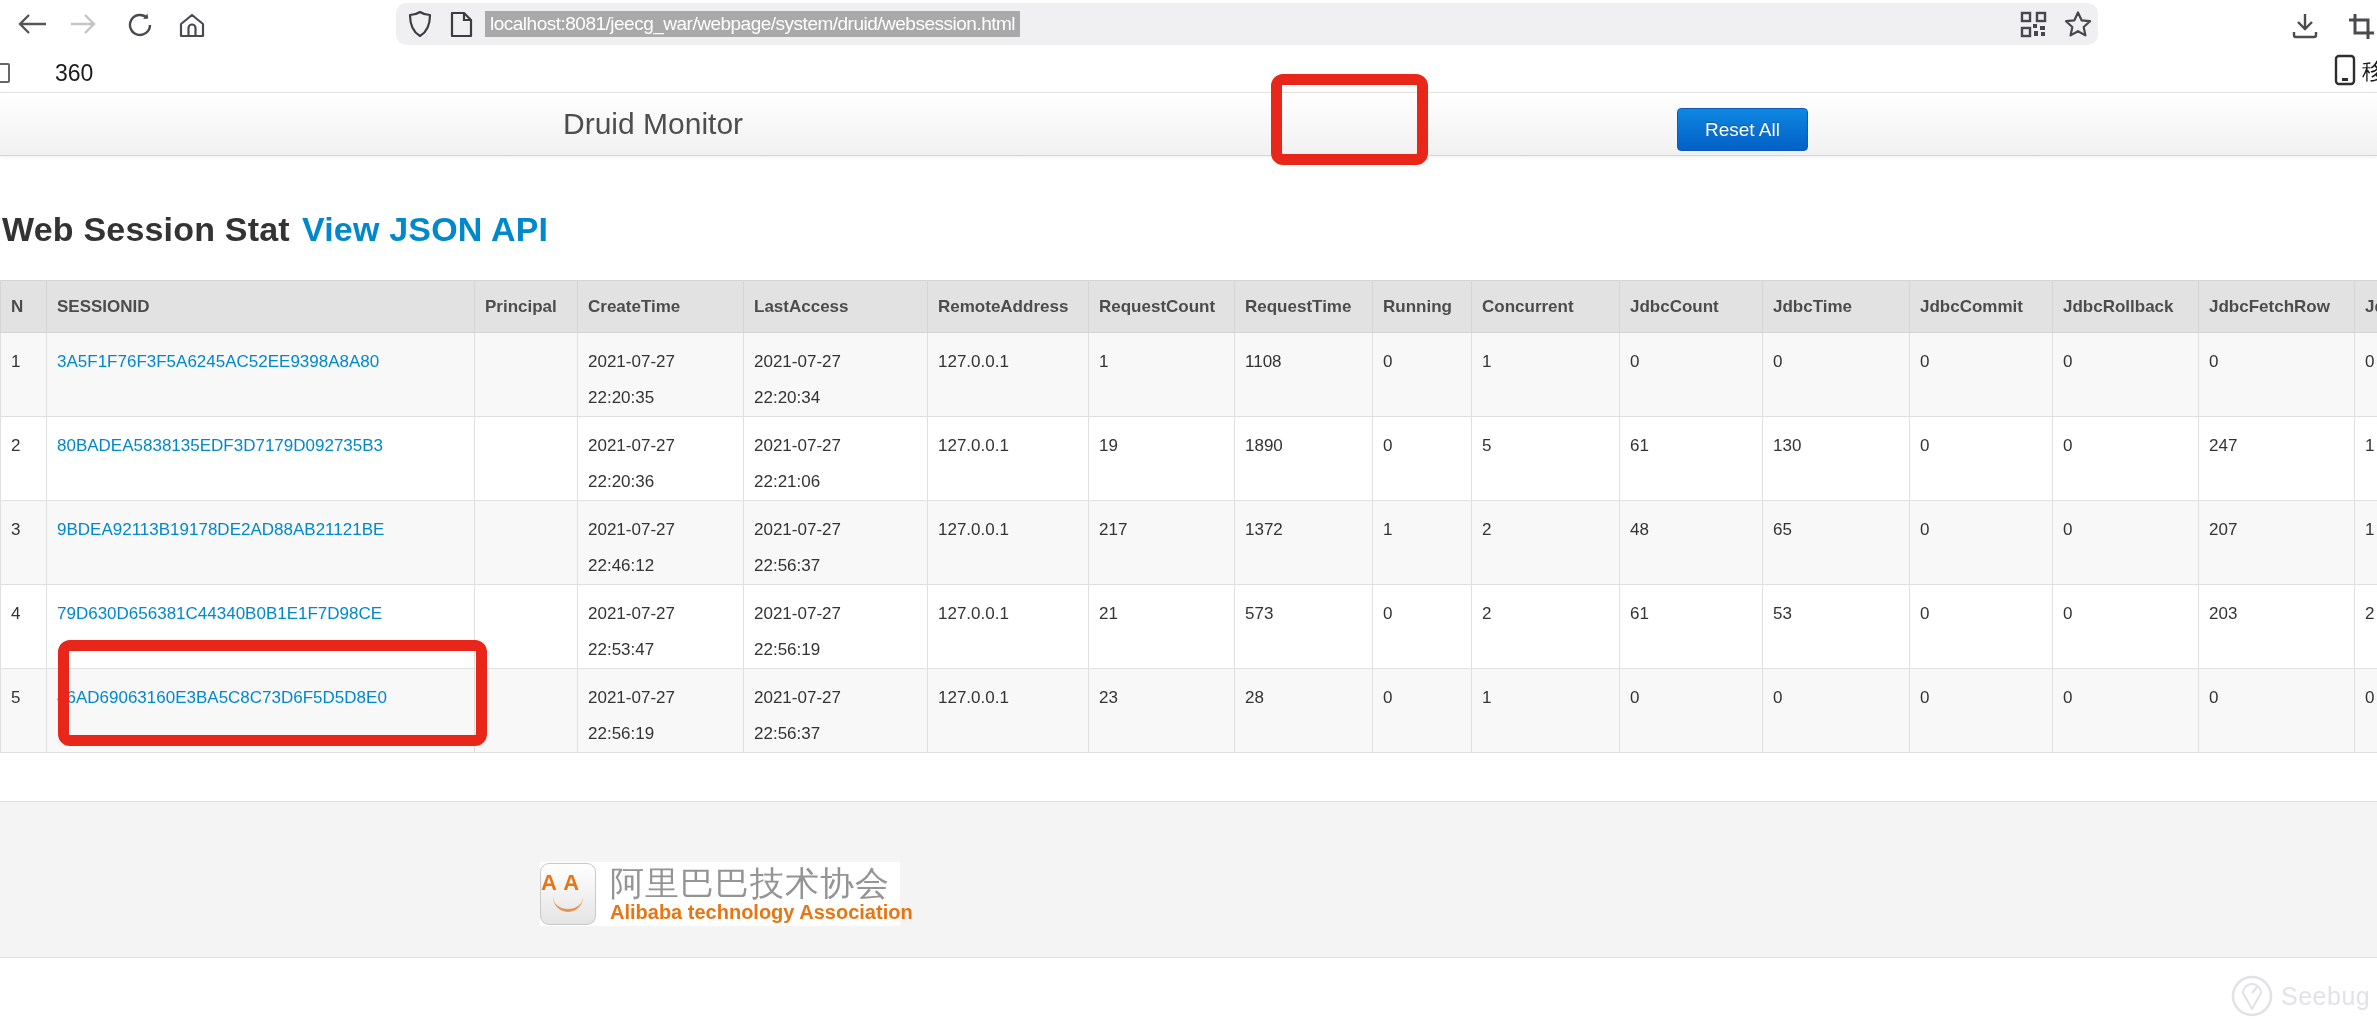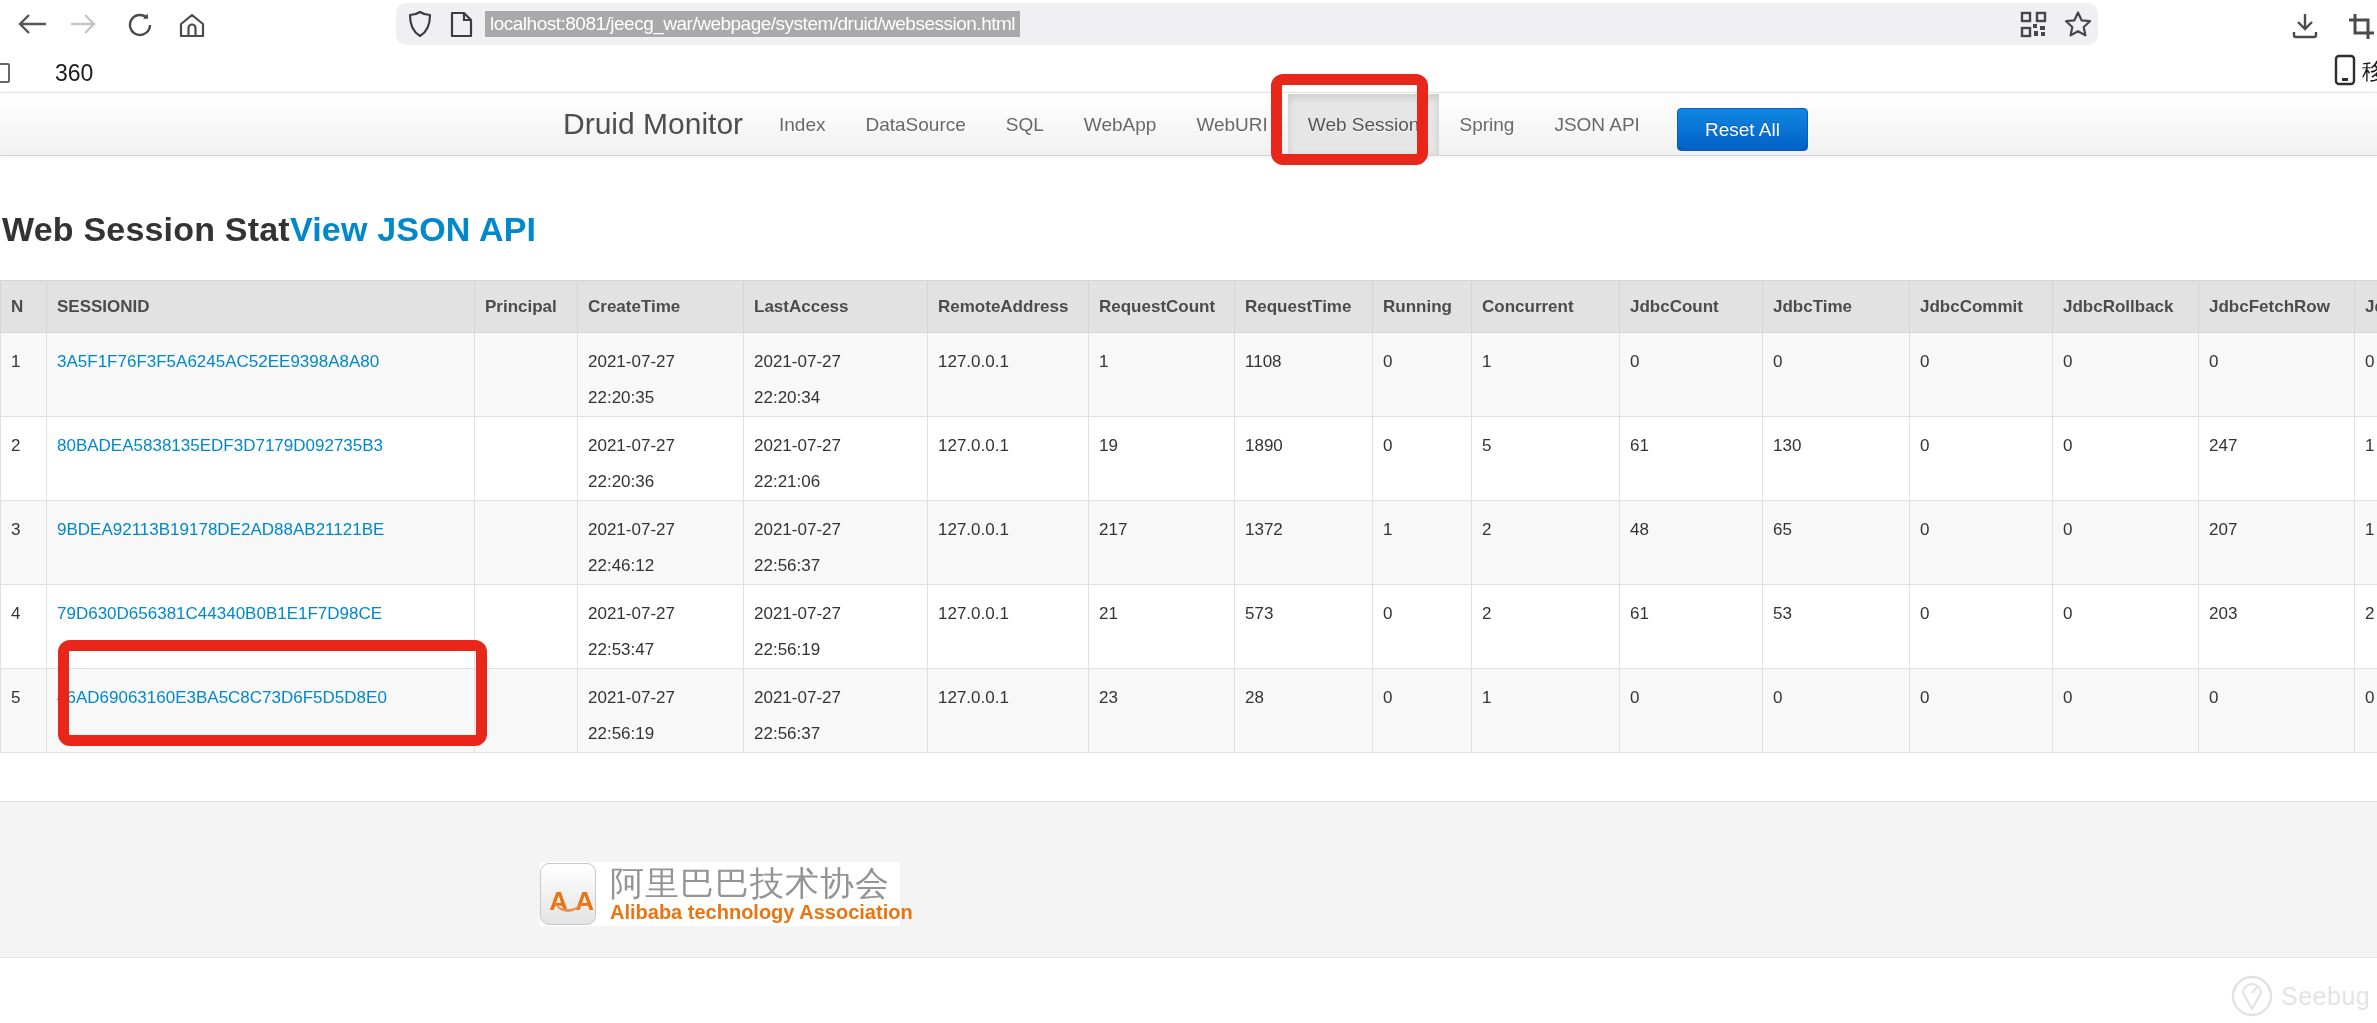--- a/index.html
+++ b/index.html
@@ -29,42 +29,42 @@
     color:#686868; text-shadow:0 1px 0 #fff; }
   .nav-item.active { background:#e6e6e6; color:#555;
     box-shadow:inset 0 3px 8px rgba(0,0,0,.13); }
   #reset-btn { position:absolute; left:1677px; top:15px; width:131px; height:43px;
     border:1px solid #0d5bbb; border-radius:4px; color:#fff; font-size:19px;
     background:linear-gradient(#0e87e2,#0360c6); text-align:center; line-height:41px;
     text-shadow:0 -1px 0 rgba(0,0,0,.25); }
   
   #page-title { position:absolute; left:2px; top:210px; font-size:34px; font-weight:bold;
     color:#333; letter-spacing:0.2px; }
-  #page-title a { color:#0088cc; text-decoration:none; }
+  #page-title a { color:#0088cc; text-decoration:none; margin-left:12px; }
   #stat-table { position:absolute; left:0; top:280px; width:2594px;
     border-collapse:collapse; table-layout:fixed; }
   #stat-table th { background:#e2e2e2; font-size:17px; font-weight:bold; color:#4c4c4c;
     text-align:left; padding:0 10px; height:52px; border:1px solid #d5d5d5; }
   #stat-table td { font-size:17px; color:#333; padding:11px 10px 0; height:84px;
     border:1px solid #e0e0e0; vertical-align:top; line-height:36px; }
   #stat-table tr.odd td { background:#f8f8f8; }
   #stat-table a { color:#0088cc; text-decoration:none; }
   
   #footer { position:absolute; left:0; top:801px; width:2377px; height:157px;
     background:#f4f4f4; border-top:1px solid #dddddd; border-bottom:1px solid #e2e2e2; }
   #powered { position:absolute; left:0; top:36px; width:1568px; text-align:center;
     font-size:17.5px; color:#404040; }
   #powered a { color:#0088cc; text-decoration:none; }
   #logo-block { position:absolute; left:540px; top:60px; width:360px; height:64px;
     background:#fff; display:flex; align-items:center; }
   #logo-en { white-space:nowrap; }
   #logo-key { width:56px; height:62px; border:1px solid #c9c9c9; border-radius:9px;
     background:linear-gradient(#ffffff,#e4e4e4); position:relative; flex:none; }
-  #logo-key .aa { position:absolute; left:0; top:22px; width:100%; text-align:right;
-    font-size:26px; font-weight:bold; color:#e87511; letter-spacing:1px; }
+  #logo-key .aa { position:absolute; left:0; top:6px; width:100%; text-align:left;
+    font-size:22px; font-weight:bold; color:#e87511; letter-spacing:1px; }
   #logo-key .smile { position:absolute; left:12px; top:30px; width:30px; height:18px;
     border:3px solid #e89050; border-top:none; border-left:none; border-right:none;
     border-radius:0 0 15px 15px; }
   #logo-texts { margin-left:14px; }
   #logo-cjk { font-size:34px; color:#949494; letter-spacing:1px; line-height:36px; }
   #logo-en { font-size:20px; font-weight:bold; color:#e87511; line-height:22px; }
   
   .red-rect { position:absolute; border:11px solid #e8261a; border-radius:12px; z-index:50; }
   #red1 { left:1271px; top:74px; width:157px; height:91px; }
   #red2 { left:58px; top:640px; width:429px; height:106px; }
@@ -133,30 +133,20 @@
   <div id="bm-360">360</div>
   <svg class="abs" style="left:2334px; top:7px" width="22" height="32" viewBox="0 0 22 32">
       <rect x="2" y="2" width="18" height="28" rx="3" stroke="#2e2e2e" stroke-width="2.4" fill="none"></rect>
       <rect x="8" y="24" width="6" height="3" fill="#2e2e2e"></rect>
     </svg>
   <div id="mobile-label">移</div>
 </div>
 
 <div id="navbar">
   <div id="brand">Druid Monitor</div>
-  <div id="nav-items">
-      <div class="nav-item">Index</div>
-      <div class="nav-item">DataSource</div>
-      <div class="nav-item">SQL</div>
-      <div class="nav-item">WebApp</div>
-      <div class="nav-item">WebURI</div>
-      <div class="nav-item active">Web Session</div>
-      <div class="nav-item">Spring</div>
-      <div class="nav-item">JSON API</div>
-    </div>
   <div id="reset-btn">Reset All</div>
 </div>
 
 <div id="page-title"><span>Web Session Stat</span><a href="#">View JSON API</a></div>
 
 <table id="stat-table">
   <colgroup>
     <col style="width:46px">
       <col style="width:428px">
       <col style="width:103px">

